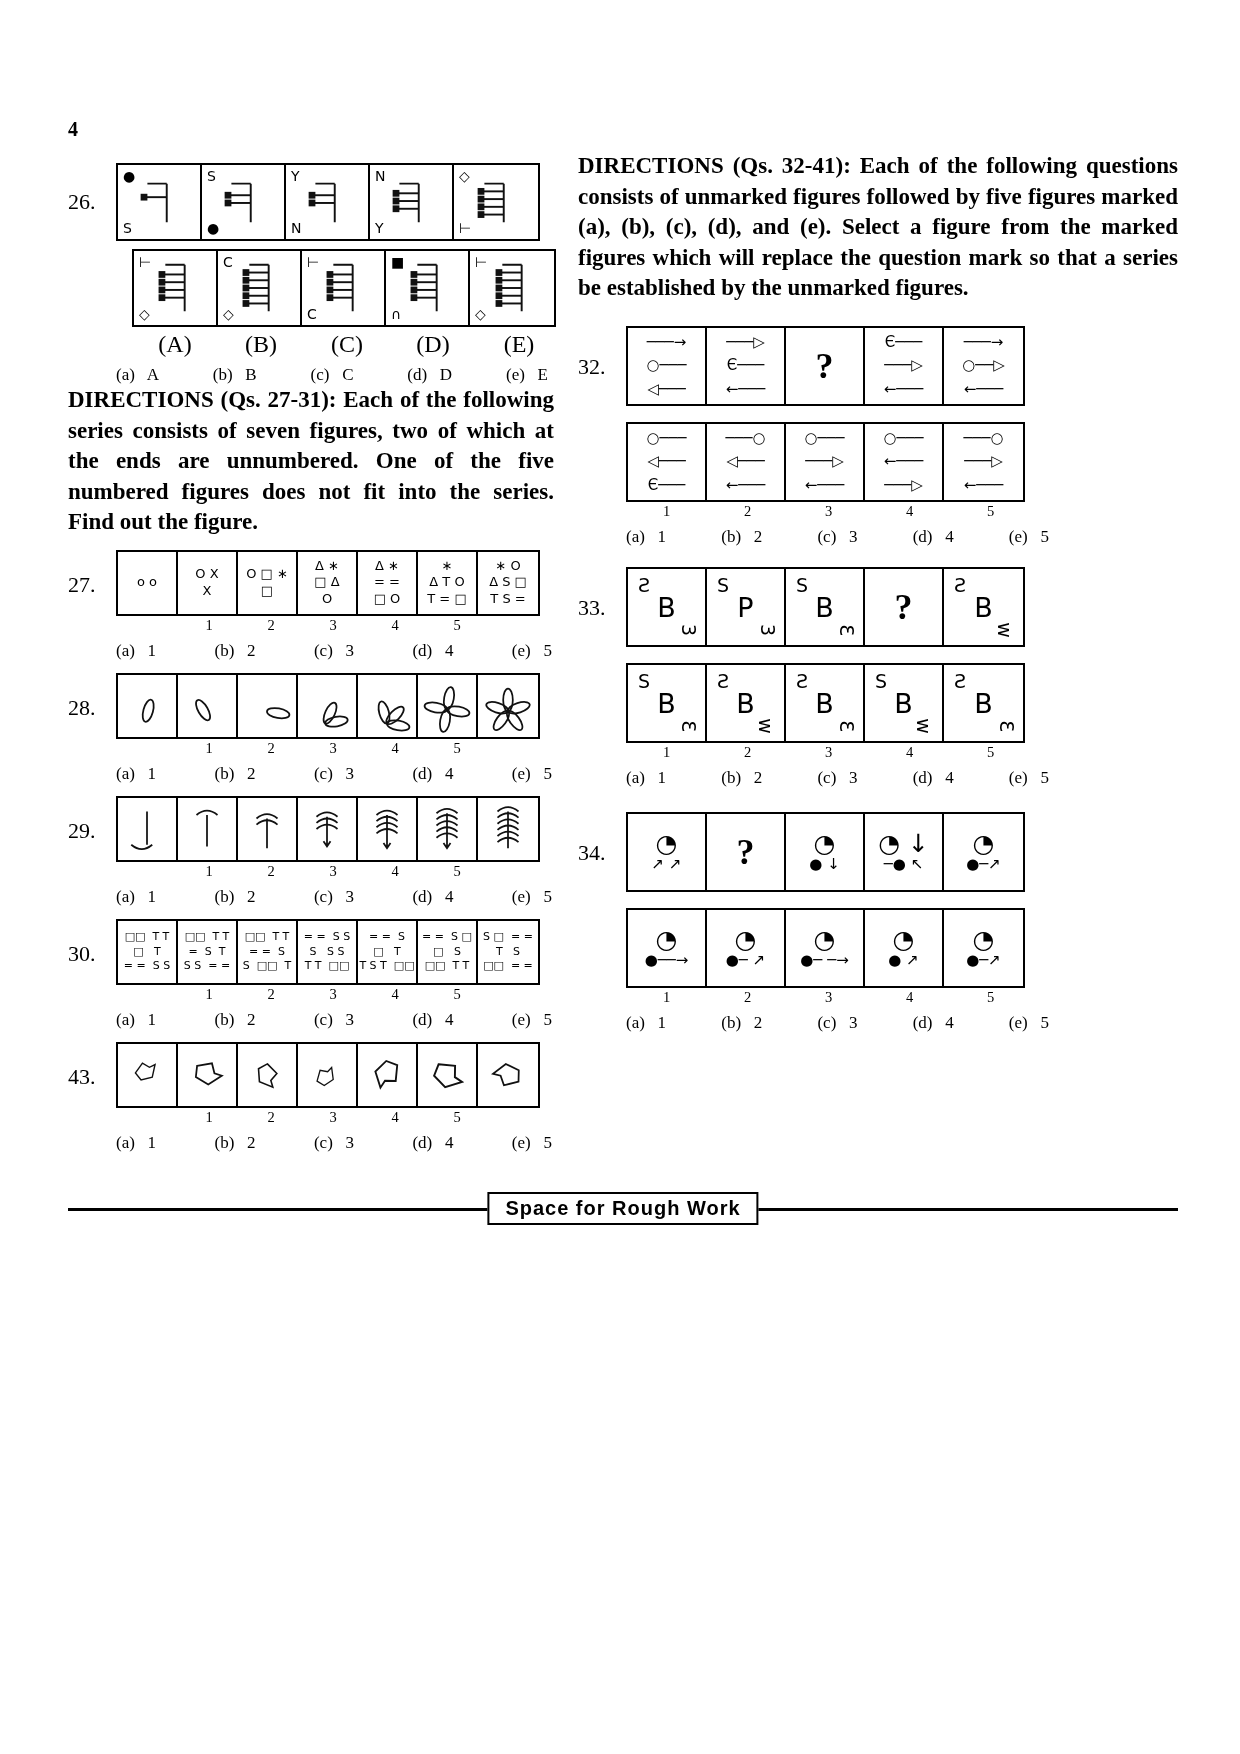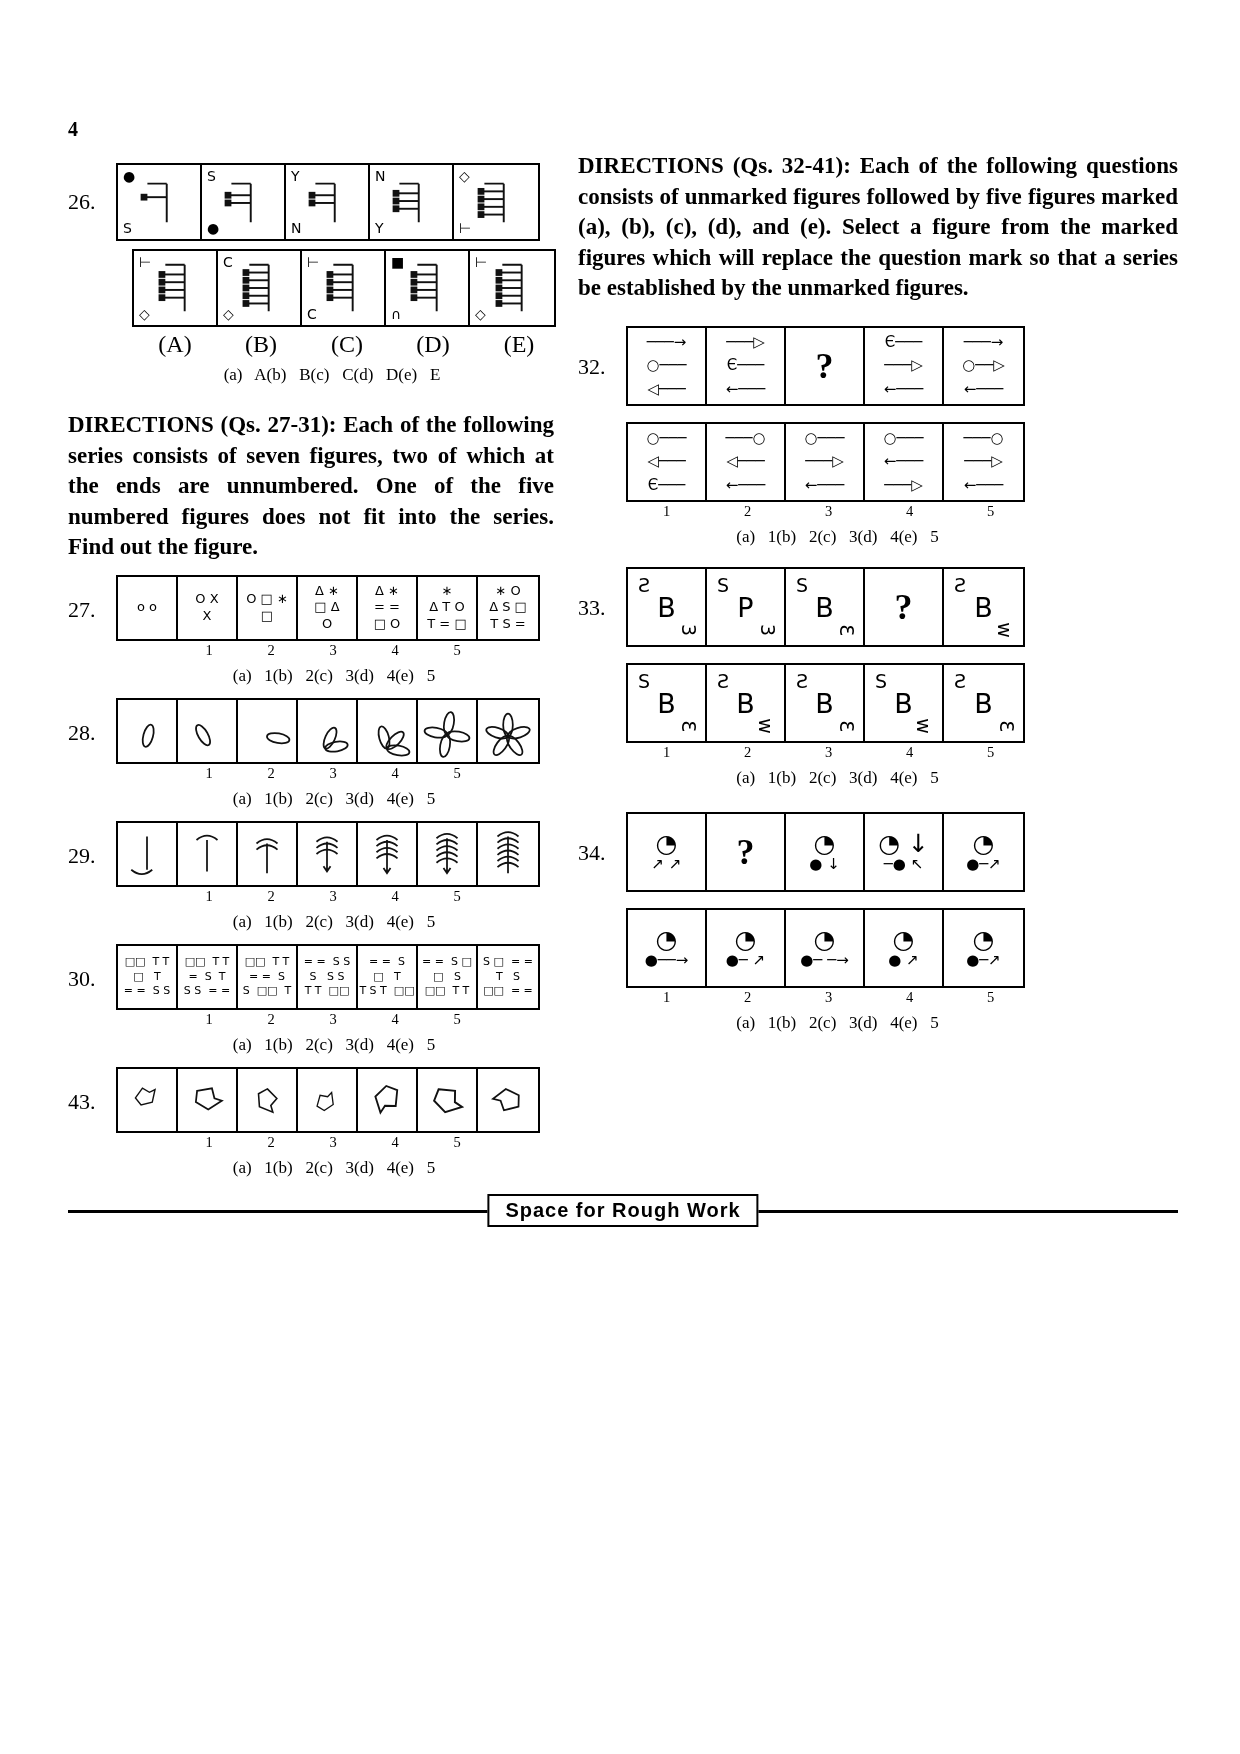--- a/index.html
+++ b/index.html
@@ -4,57 +4,57 @@
 <style>
   *{box-sizing:border-box;margin:0;padding:0}
   html,body{background:#fff}
   body{width:1240px;height:1754px;color:#000;font-family:"Liberation Serif",serif;position:relative;overflow:hidden}
   .page{padding:118px 62px 0 68px}
   .pagenum{font-weight:bold;font-size:20px;margin-bottom:10px}
   .cols{display:flex;gap:24px;align-items:flex-start}
   .col-l{width:486px;flex:none}
   .col-r{flex:1;min-width:0}
   .dirs{font-weight:bold;font-size:23px;line-height:1.33;text-align:justify}
-  .dirs.mt{margin-top:25px;margin-bottom:4px}
+  .dirs.mt{margin-top:0;margin-bottom:4px}
   .qrow{display:flex;align-items:flex-start;gap:8px;margin-top:12px}
   .qnum{width:40px;flex:none;font-size:22px}
   .qn-l{padding-top:22px}.qn-r{padding-top:28px}.qn-26{padding-top:26px}
   .qbody{width:max-content}
   .strip{display:flex;border:2px solid #000;background:#fff;width:max-content}
   .cell{border-right:2px solid #000;display:flex;align-items:center;justify-content:center;position:relative;font-family:"DejaVu Sans",sans-serif;overflow:hidden}
   .cell:last-child{border-right:none}
   .c-l{width:60px;height:62px}
   .c-r{width:79px;height:76px}
   .c-26{width:84px;height:74px}
   .lines{white-space:pre;text-align:center;font-size:13px;line-height:1.3}
   .ln15{font-size:15px;line-height:1.55}
   .qmark{font-size:36px;font-weight:bold;font-family:"Liberation Serif",serif}
   .numrow{display:flex;font-size:14.5px;margin-top:1px}
   .nr-l{padding-left:62px}
   .nr-l span{width:62px;text-align:center}
   .nr-r span{width:81px;text-align:center}
-  .optrow{display:flex;justify-content:center;font-size:17px;margin-top:7px}
+  .optrow{display:flex;justify-content:space-between;font-size:17px;margin-top:7px}
   .optrow span{white-space:pre}
   .or-l{width:436px}
   .or-r{width:423px}
   .or-26{width:432px}
   .labels26{display:flex;margin-top:4px;margin-left:16px}
   .labels26 span{width:86px;text-align:center;font-size:24px}
   .row2{margin-left:16px;margin-top:8px}
   .gtl{position:absolute;top:3px;left:5px;font-size:14px}
   .gbl{position:absolute;bottom:3px;left:5px;font-size:14px}
   .g33{position:absolute;font-size:19px}
   .g33.tl{top:5px;left:10px}
   .g33.ce{top:50%;left:50%;transform:translate(-50%,-50%);font-size:27px}
   .g33.br{bottom:4px;right:10px;transform:rotate(90deg)}
   .cellcol{display:flex;flex-direction:column;align-items:center;gap:1px}
   .pieline{font-size:25px;line-height:1;white-space:pre}
   .arrline{font-size:15px;line-height:1;white-space:pre}
   .below{margin-left:48px;margin-top:16px}
-  .rough{position:relative;margin-top:16px;height:40px}
+  .rough{position:relative;margin-top:39px;height:40px}
   .rough .rline{position:absolute;left:0;right:0;top:16px;border-top:3px solid #000}
   .rough .rlbl{position:absolute;left:50%;top:0;transform:translateX(-50%);background:#fff;border:2px solid #000;padding:3px 16px;font-family:"Liberation Sans",sans-serif;font-weight:bold;font-size:20px;letter-spacing:1px}
   svg.f{display:block}
 </style>
 </head>
 <body>
 
 <svg width="0" height="0" style="position:absolute" aria-hidden="true">
   <defs>
     <g id="toothL">

